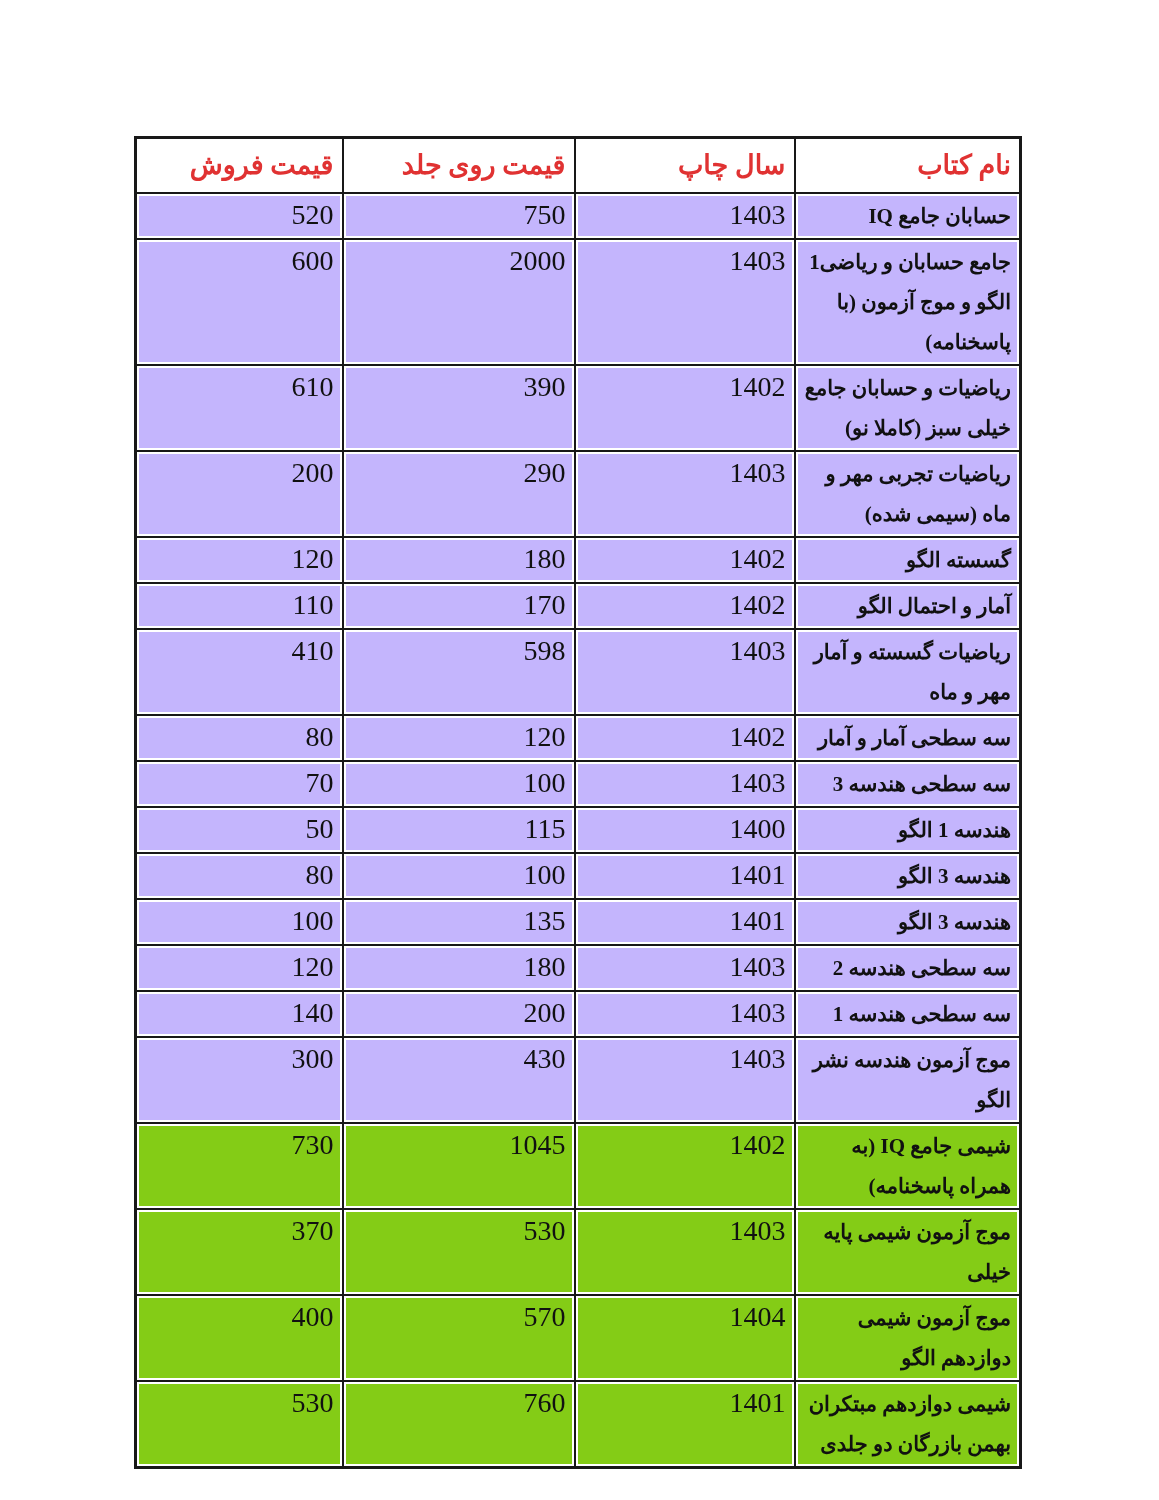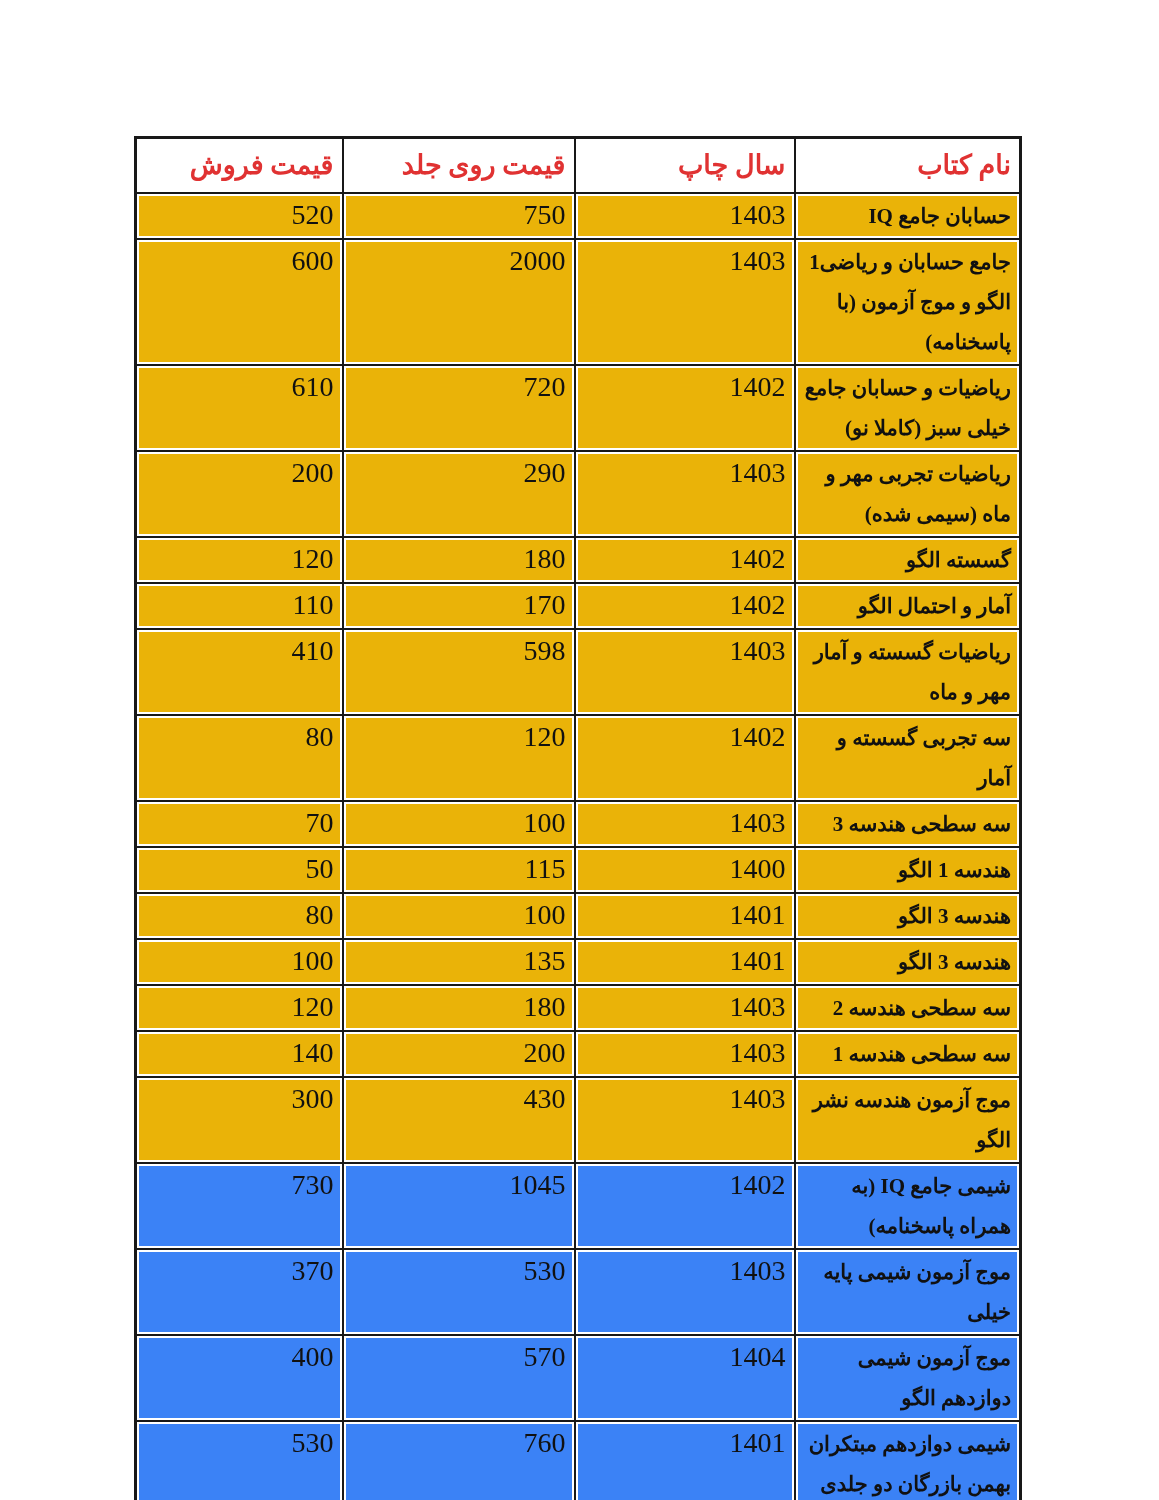--- a/index.html
+++ b/index.html
@@ -54,22 +54,22 @@
     line-height: 40px;
     color: #111111;
     font-weight: bold;
   }
   td.cell-num {
     font-family: "Liberation Serif", "DejaVu Serif", serif;
     font-size: 28px;
     line-height: 38px;
     color: #111111;
   }
-  tr.group-math td  { background: #eab308; box-shadow: inset 0 0 0 2px #ffffff; }
-  tr.group-chem td  { background: #3b82f6; box-shadow: inset 0 0 0 2px #ffffff; }
+  tr.group-math td  { background: #c4b5fd; box-shadow: inset 0 0 0 2px #ffffff; }
+  tr.group-chem td  { background: #84cc16; box-shadow: inset 0 0 0 2px #ffffff; }
 </style>
 </head>
 <body>
 
 <div class="page">
   <table class="book-table">
     <colgroup>
       <col style="width:226px">
       <col style="width:220px">
       <col style="width:232px">
@@ -91,21 +91,21 @@
       </tr>
       <tr class="h-double group-math">
         <td class="cell-name">جامع حسابان و ریاضی1 الگو و موج آزمون (با پاسخنامه)</td>
         <td class="cell-num">1403</td>
         <td class="cell-num">2000</td>
         <td class="cell-num">600</td>
       </tr>
       <tr class="h-double group-math">
         <td class="cell-name">ریاضیات و حسابان جامع خیلی سبز (کاملا نو)</td>
         <td class="cell-num">1402</td>
-        <td class="cell-num">720</td>
+        <td class="cell-num">390</td>
         <td class="cell-num">610</td>
       </tr>
       <tr class="h-double group-math">
         <td class="cell-name">ریاضیات تجربی مهر و ماه (سیمی شده)</td>
         <td class="cell-num">1403</td>
         <td class="cell-num">290</td>
         <td class="cell-num">200</td>
       </tr>
       <tr class="h-single group-math">
         <td class="cell-name">گسسته الگو</td>
@@ -119,21 +119,21 @@
         <td class="cell-num">170</td>
         <td class="cell-num">110</td>
       </tr>
       <tr class="h-double group-math">
         <td class="cell-name">ریاضیات گسسته و آمار مهر و ماه</td>
         <td class="cell-num">1403</td>
         <td class="cell-num">598</td>
         <td class="cell-num">410</td>
       </tr>
       <tr class="h-single group-math">
-        <td class="cell-name">سه تجربی گسسته و آمار</td>
+        <td class="cell-name">سه سطحی آمار و آمار</td>
         <td class="cell-num">1402</td>
         <td class="cell-num">120</td>
         <td class="cell-num">80</td>
       </tr>
       <tr class="h-single group-math">
         <td class="cell-name">سه سطحی هندسه 3</td>
         <td class="cell-num">1403</td>
         <td class="cell-num">100</td>
         <td class="cell-num">70</td>
       </tr>

